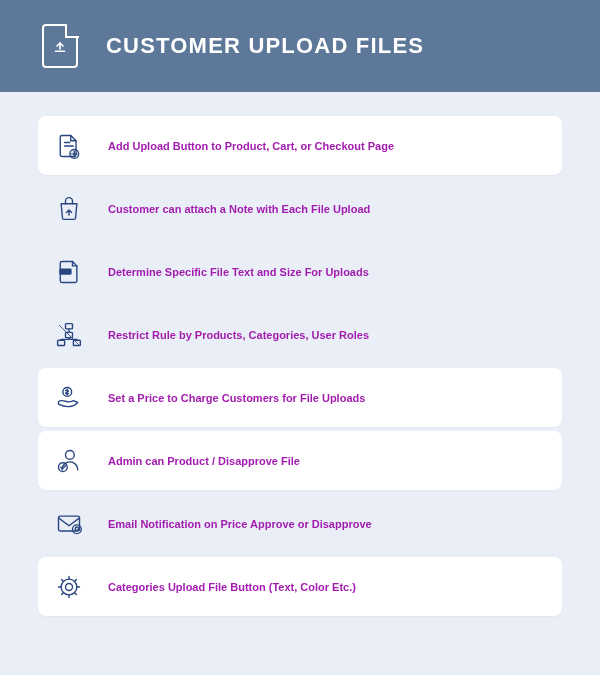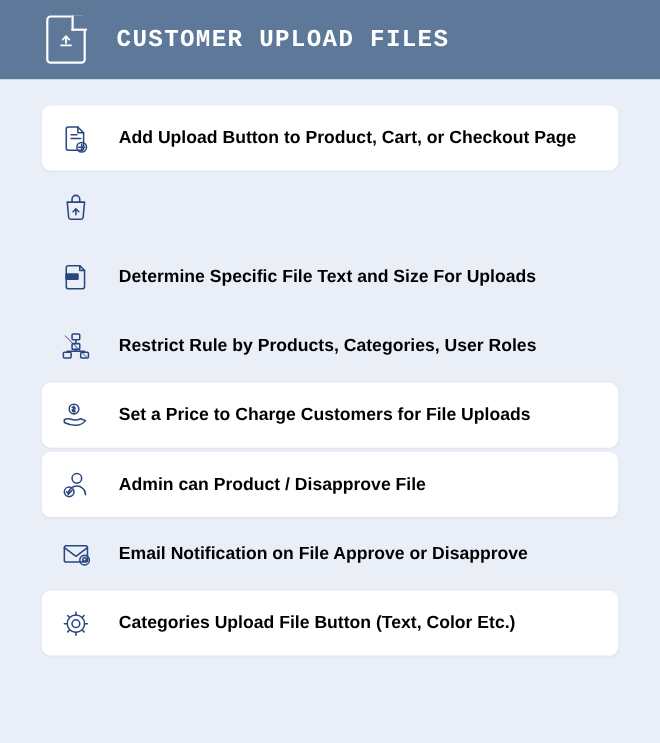--- a/index.html
+++ b/index.html
@@ -5,26 +5,25 @@
   * { box-sizing: border-box; margin: 0; padding: 0; }
   body {
     width: 600px;
     height: 675px;
     background: #eaeff7;
     font-family: -apple-system, BlinkMacSystemFont, "Segoe UI", Arial, sans-serif;
     overflow: hidden;
   }
   .header {
     background: #5e7899;
-    height: 72px;
+    height: 92px;
     display: flex;
     align-items: center;
     padding: 0 42px;
     gap: 28px;
-    font-family: Liberation Mono, monospace;
   }
   .header-icon {
     width: 36px;
     height: 44px;
     border: 2.5px solid #fff;
     border-radius: 4px;
     position: relative;
     display: flex;
     align-items: center;
     justify-content: center;
@@ -69,22 +68,22 @@
     width: 30px;
     height: 30px;
     display: flex;
     align-items: center;
     justify-content: center;
     flex-shrink: 0;
     color: #2a4680;
   }
   .item-icon svg { width: 28px; height: 28px; stroke: #2a4680; stroke-width: 1.6; fill: none; stroke-linecap: round; stroke-linejoin: round; }
   .item-label {
-    color: #000000;
-    font-size: 16px;
+    color: #a21caf;
+    font-size: 11px;
     font-weight: 700;
   }
 </style>
 </head>
 <body>
 
 <div class="header">
   <div class="header-icon">
     <svg viewBox="0 0 24 24" fill="none" stroke="#fff" stroke-width="2.2" stroke-linecap="round" stroke-linejoin="round">
       <path d="M12 16V8"></path>
@@ -111,20 +110,21 @@
   </div>
 
   <div class="item">
     <div class="item-icon">
       <svg viewBox="0 0 32 32">
           <path d="M7 10h18l-1.5 16a2 2 0 0 1-2 1.8H10.5a2 2 0 0 1-2-1.8L7 10z"></path>
           <path d="M12 10V7a4 4 0 0 1 8 0v3"></path>
           <path d="M16 23v-6M13 20l3-3 3 3"></path>
         </svg>
     </div>
+    <div class="item-label">Customer can attach a Note with Each File Upload</div>
   </div>
 
 
   <div class="item">
     <div class="item-icon">
       <svg viewBox="0 0 32 32">
           <path d="M8 4h12l5 5v17a2 2 0 0 1-2 2H8a2 2 0 0 1-2-2V6a2 2 0 0 1 2-2z"></path>
           <path d="M20 4v5h5"></path>
           <rect x="5" y="12" width="14" height="7" rx="1.5" fill="#2a4680" stroke="none"></rect>
           <text x="12" y="17.5" font-size="5" font-weight="700" fill="#eaeff7" text-anchor="middle" font-family="Arial">PDF</text>
@@ -172,21 +172,21 @@
 
   <div class="item">
     <div class="item-icon">
       <svg viewBox="0 0 32 32">
           <rect x="4" y="7" width="24" height="17" rx="2"></rect>
           <path d="M4 9l12 9 12-9"></path>
           <circle cx="25" cy="22" r="5"></circle>
           <path d="M25 19.5c-1 0-1.8.8-1.8 2v1.5h3.6V21.5c0-1.2-.8-2-1.8-2zM23 23h4"></path>
         </svg>
     </div>
-    <div class="item-label">Email Notification on File Approve or Disapprove</div>
+    <div class="item-label">Email Notification on Price Approve or Disapprove</div>
   </div>
 
   <div class="item card">
     <div class="item-icon">
       <svg viewBox="0 0 32 32">
           <circle cx="16" cy="16" r="4"></circle>
           <path d="M16 4v3M16 25v3M4 16h3M25 16h3M7.5 7.5l2 2M22.5 22.5l2 2M24.5 7.5l-2 2M9.5 22.5l-2 2"></path>
           <circle cx="16" cy="16" r="9"></circle>
         </svg>
     </div>

